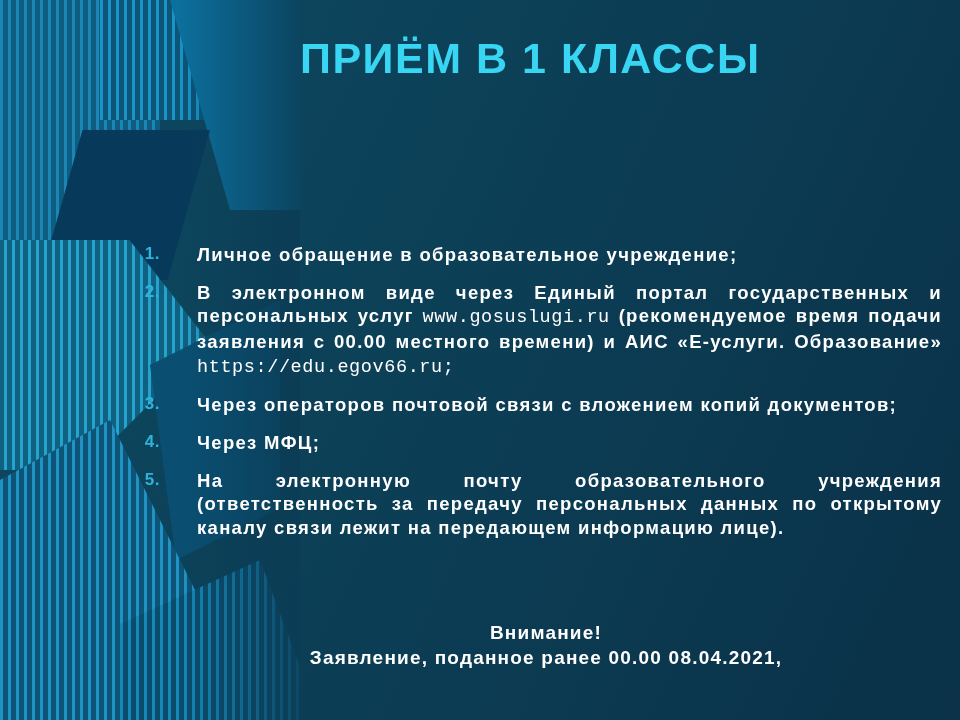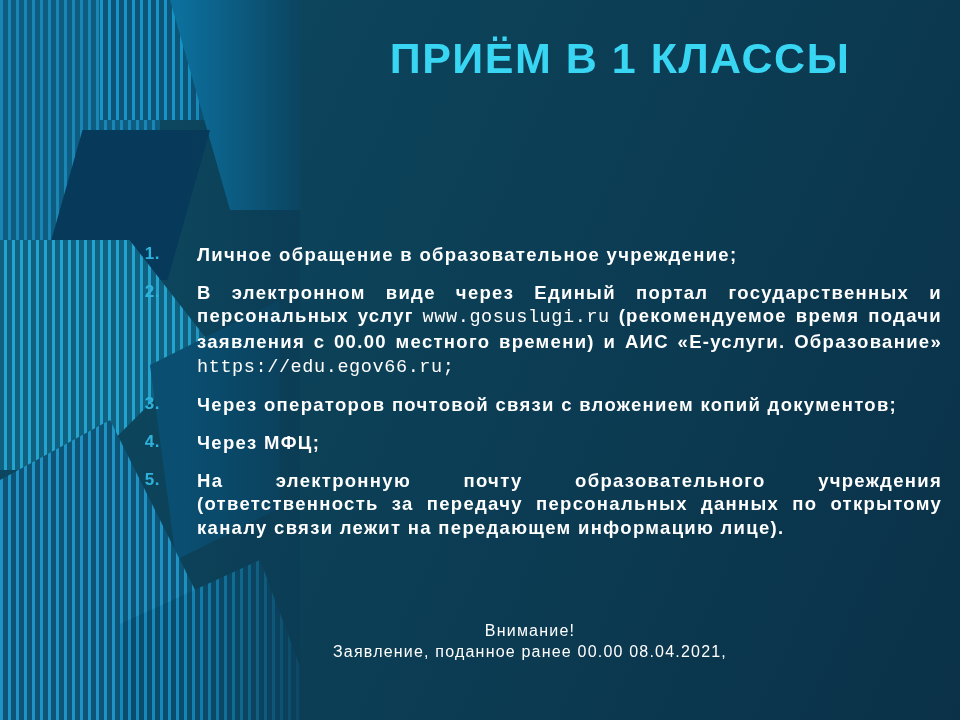--- a/index.html
+++ b/index.html
@@ -86,21 +86,20 @@
     top: 0; left: 180px; width: 160px; height: 720px;
     background: linear-gradient(90deg, rgba(11,60,85,0) 0%, #0b3c55 90%);
   }
 
   
   .title-main {
     position: absolute;
     top: 36px;
     left: 300px;
     width: 640px;
-    text-align: center;
     color: #38d6f3;
     font-size: 43px;
     font-weight: bold;
     letter-spacing: 1.5px;
     line-height: 1.05;
     text-transform: uppercase;
     white-space: nowrap;
   }
   .title-sub {
     position: absolute;
@@ -157,24 +156,25 @@
   }
 
   
   .footer {
     position: absolute;
     top: 620px;
     left: 120px;
     width: 820px;
     text-align: center;
     color: #ffffff;
-    font-size: 16px;
-    font-weight: normal;
+    font-size: 19px;
+    font-weight: bold;
     line-height: 1.32;
     letter-spacing: 1.2px;
+    padding-left: 16px;
   }
 </style>
 </head>
 <body>
 
 <div id="slide">
 
   <div class="deco">
     <div class="stripes deco-a"></div>
     <div class="stripes deco-b"></div>

